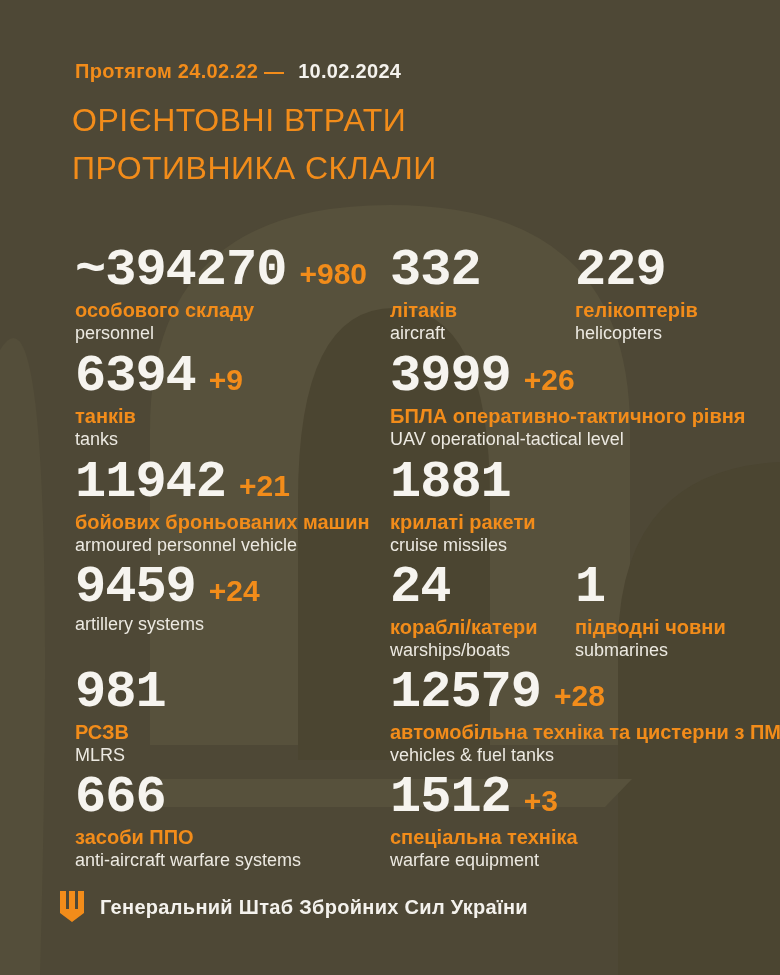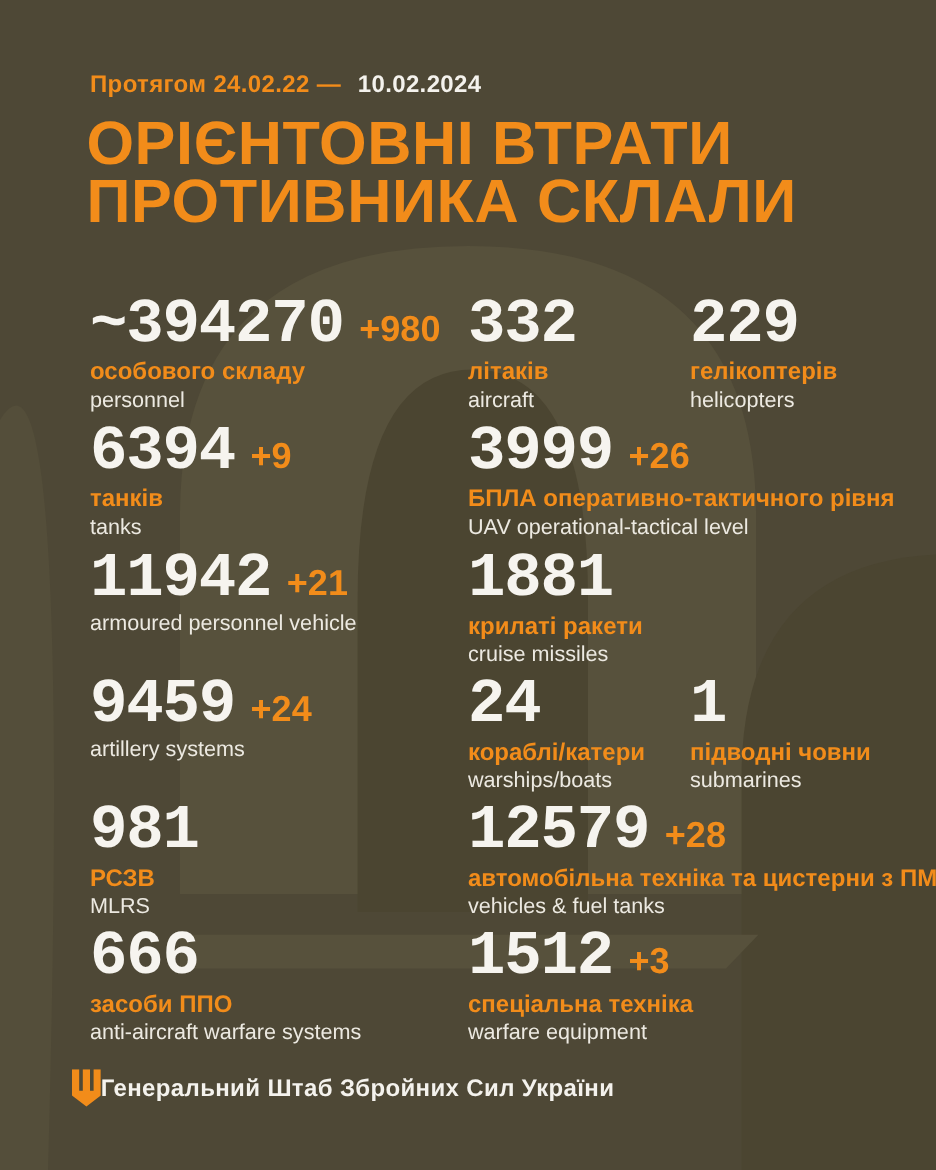--- a/index.html
+++ b/index.html
@@ -14,41 +14,41 @@
 
   .period{
     position:absolute;left:75px;top:60px;
     font-size:20px;font-weight:bold;letter-spacing:.3px;white-space:nowrap;
   }
   .period .ua{color:#F28C1A;}
   .period .date{color:#F4F2ED;margin-left:8px;}
 
   .title{
     position:absolute;left:72px;top:96px;
-    color:#F28C1A;font-size:51px;font-weight:bold;line-height:48px;
+    color:#F28C1A;font-size:32px;font-weight:normal;line-height:48px;
     letter-spacing:.5px;white-space:nowrap;
   }
 
   .stat{position:absolute;white-space:nowrap;}
   .num-line{display:flex;align-items:baseline;height:50px;line-height:50px;}
   .num{
     color:#F6F4EF;font-size:52px;font-weight:bold;letter-spacing:-1px;font-family:Liberation Mono, monospace;
   }
   .delta{
     color:#F28C1A;font-size:30px;font-weight:bold;margin-left:13px;letter-spacing:0;
   }
   .lab-ua{
     color:#F28C1A;font-size:20px;font-weight:bold;line-height:24px;margin-top:2px;
   }
   .lab-en{
     color:#ECE9E1;font-size:18px;font-weight:normal;line-height:22px;
   }
 
   .footer{
-    position:absolute;left:60px;top:891px;display:flex;align-items:center;gap:0;
+    position:absolute;left:60px;top:891px;display:flex;align-items:center;gap:16px;
   }
   .footer .src{
     color:#F4F2ED;font-size:20px;font-weight:bold;letter-spacing:.3px;
   }
   .trident{display:block;}
 </style>
 </head>
 <body>
 
 <div class="canvas">
@@ -119,20 +119,21 @@
         </div>
       <div class="lab-ua">БПЛА оперативно-тактичного рівня</div>
       <div class="lab-en">UAV operational-tactical level</div>
     </div>
 
     <div class="stat" style="left:75px;top:458px">
       <div class="num-line">
           <span class="num">11942</span>
           <span class="delta">+21</span>
         </div>
+      <div class="lab-ua">бойових броньованих машин</div>
       <div class="lab-en">armoured personnel vehicle</div>
     </div>
     <div class="stat" style="left:390px;top:458px">
       <div class="num-line">
           <span class="num">1881</span>
           <span class="delta"></span>
         </div>
       <div class="lab-ua">крилаті ракети</div>
       <div class="lab-en">cruise missiles</div>
     </div>

